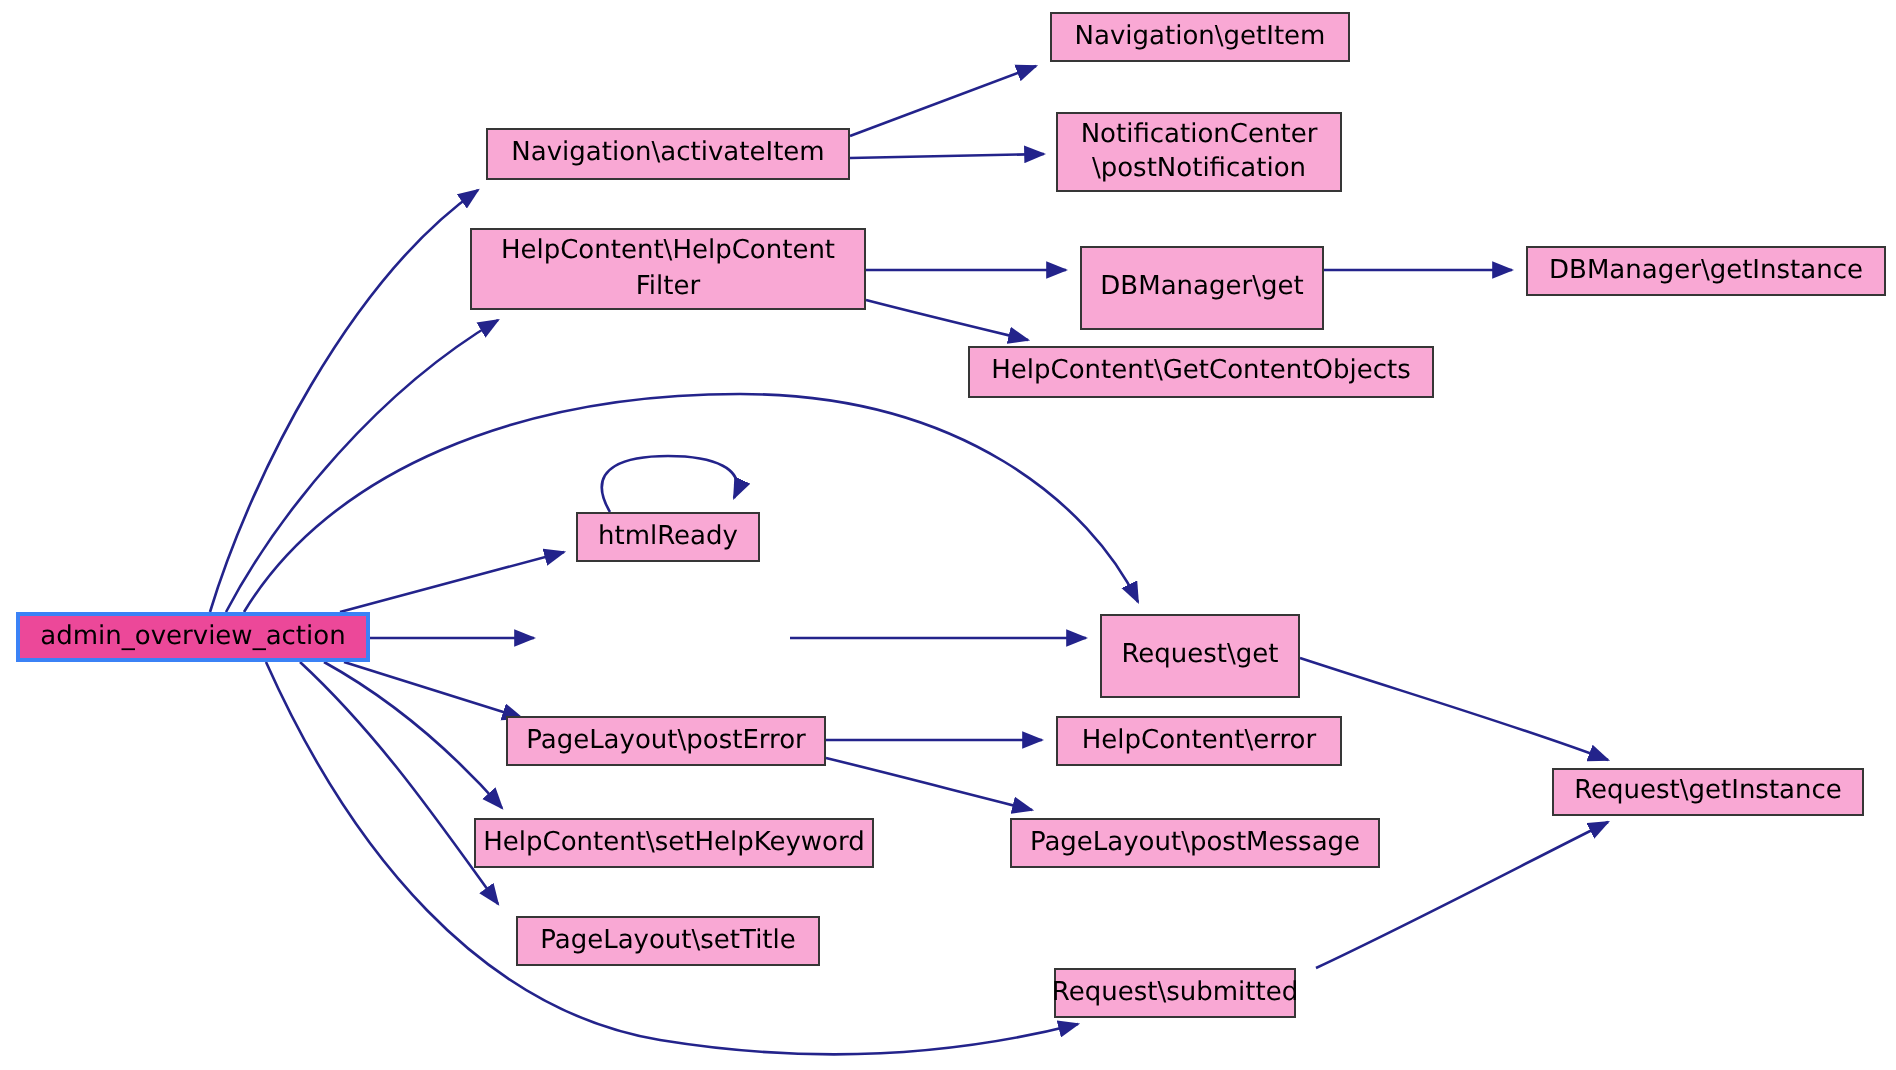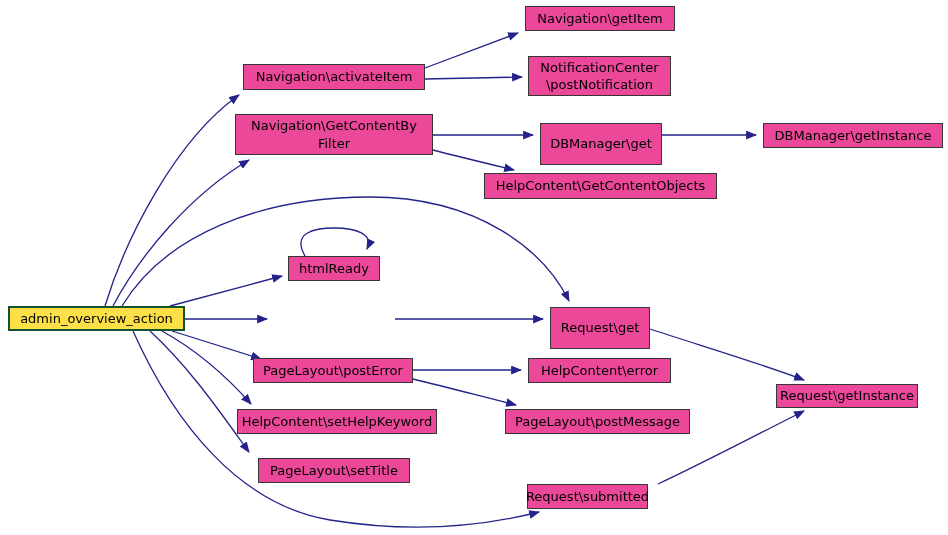--- a/index.html
+++ b/index.html
@@ -7,36 +7,36 @@
     position:relative;
     width:948px;height:535px;
     background:#ffffff;
     font-family:"DejaVu Sans","Liberation Sans",sans-serif;
     overflow:hidden;
   }
   #edges{position:absolute;left:0;top:0;z-index:0;}
   .node{
     position:absolute;
     box-sizing:border-box;
-    background:#ec4899;
+    background:#f9a8d4;
     border:1.4px solid #363636;
     color:#000000;
     font-size:13px;
     line-height:1.32;
     display:flex;
     align-items:center;
     justify-content:center;
     text-align:center;
     white-space:pre-line;
     z-index:1;
     padding:0 2px;
   }
   .node.root{
-    background:#fde047;
-    border:2px solid #14532d;
+    background:#ec4899;
+    border:2px solid #3b82f6;
   }
   .edge{fill:none;stroke:#23238b;stroke-width:1.3px;}
 </style>
 </head>
 <body>
 
 <div id="canvas">
 
   <svg id="edges" width="948" height="535" viewBox="0 0 948 535">
     <defs>
@@ -76,21 +76,21 @@
 
   <div class="node root" style="left:8px;top:306px;width:177px;height:25px">admin_overview_action</div>
 
   <div class="node" style="left:243px;top:64px;width:182px;height:26px">Navigation\activateItem</div>
 
   <div class="node" style="left:525px;top:6px;width:150px;height:25px">Navigation\getItem</div>
 
   <div class="node" style="left:528px;top:56px;width:143px;height:40px">NotificationCenter
 \postNotification</div>
 
-  <div class="node" style="left:235px;top:114px;width:198px;height:41px">Navigation\GetContentBy
+  <div class="node" style="left:235px;top:114px;width:198px;height:41px">HelpContent\HelpContent
 Filter</div>
 
   <div class="node" style="left:540px;top:123px;width:122px;height:42px">DBManager\get</div>
 
   <div class="node" style="left:763px;top:123px;width:180px;height:25px">DBManager\getInstance</div>
 
   <div class="node" style="left:484px;top:173px;width:233px;height:26px">HelpContent\GetContentObjects</div>
 
   <div class="node" style="left:288px;top:256px;width:92px;height:25px">htmlReady</div>
 
@@ -98,19 +98,19 @@
   <div class="node" style="left:550px;top:307px;width:100px;height:42px">Request\get</div>
 
   <div class="node" style="left:253px;top:358px;width:160px;height:25px">PageLayout\postError</div>
 
   <div class="node" style="left:528px;top:358px;width:143px;height:25px">HelpContent\error</div>
 
   <div class="node" style="left:237px;top:409px;width:200px;height:25px">HelpContent\setHelpKeyword</div>
 
   <div class="node" style="left:505px;top:409px;width:185px;height:25px">PageLayout\postMessage</div>
 
-  <div class="node" style="left:776px;top:384px;width:142px;height:24px">Request\getInstance</div>
+  <div class="node" style="left:776px;top:384px;width:156px;height:24px">Request\getInstance</div>
 
   <div class="node" style="left:258px;top:458px;width:152px;height:25px">PageLayout\setTitle</div>
 
   <div class="node" style="left:527px;top:484px;width:121px;height:25px">Request\submitted</div>
 
 </div>
 
 </body></html>

